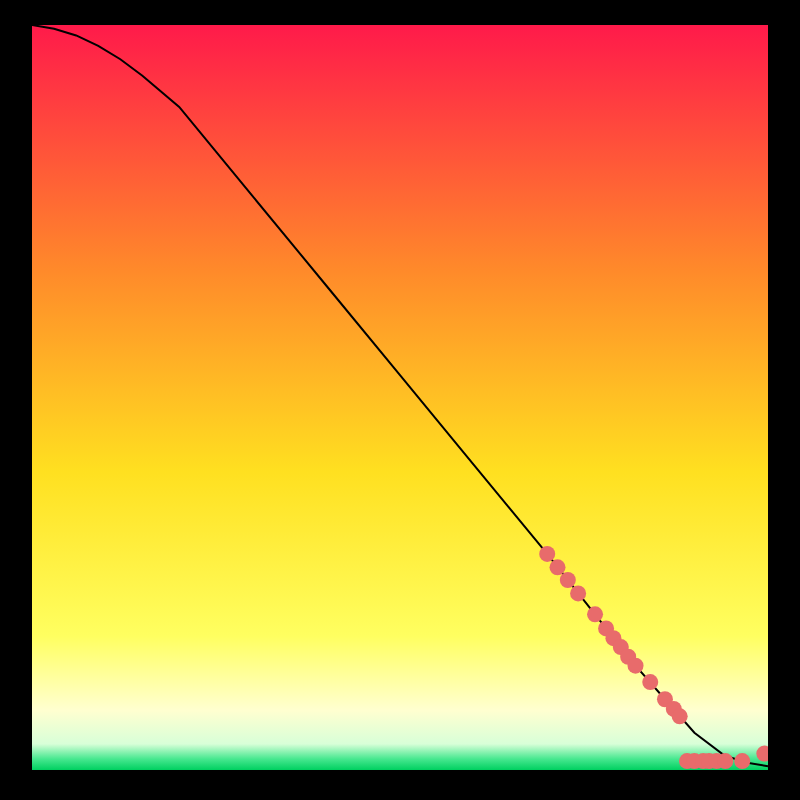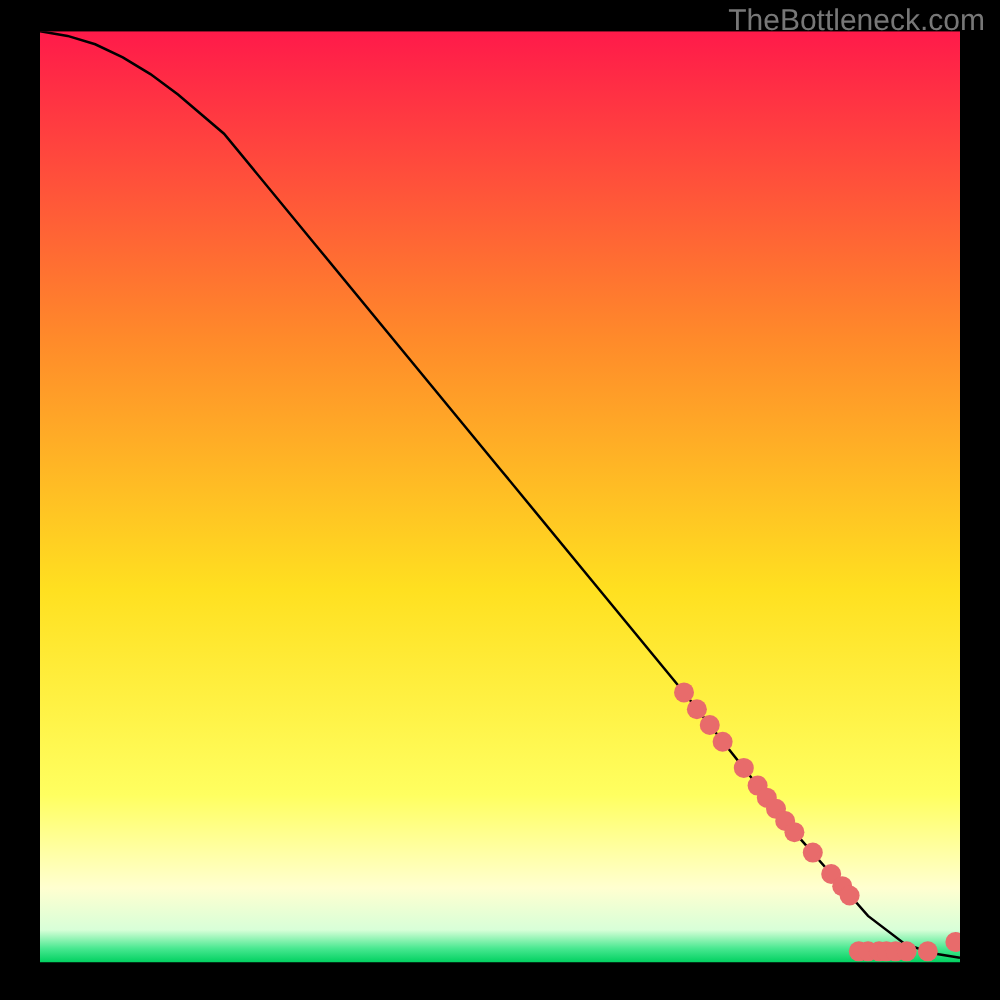--- a/index.html
+++ b/index.html
@@ -33,21 +33,20 @@
     height: 745px;
   }
   .plot svg {
     display: block;
   }
 </style>
 </head>
 <body>
 
 <div class="wrapper">
-  <div class="attribution">TheBottleneck.com</div>
 
   <div class="plot">
     <svg id="svg-plot" width="736" height="745" viewBox="0 0 736 745">
       <defs>
         <linearGradient id="bg-grad" x1="0" y1="0" x2="0" y2="1">
             <stop offset="0%" stop-color="#ff1a4a"></stop>
             <stop offset="33%" stop-color="#ff8a2a"></stop>
             <stop offset="60%" stop-color="#ffe020"></stop>
             <stop offset="82%" stop-color="#ffff60"></stop>
             <stop offset="92%" stop-color="#ffffd0"></stop>

